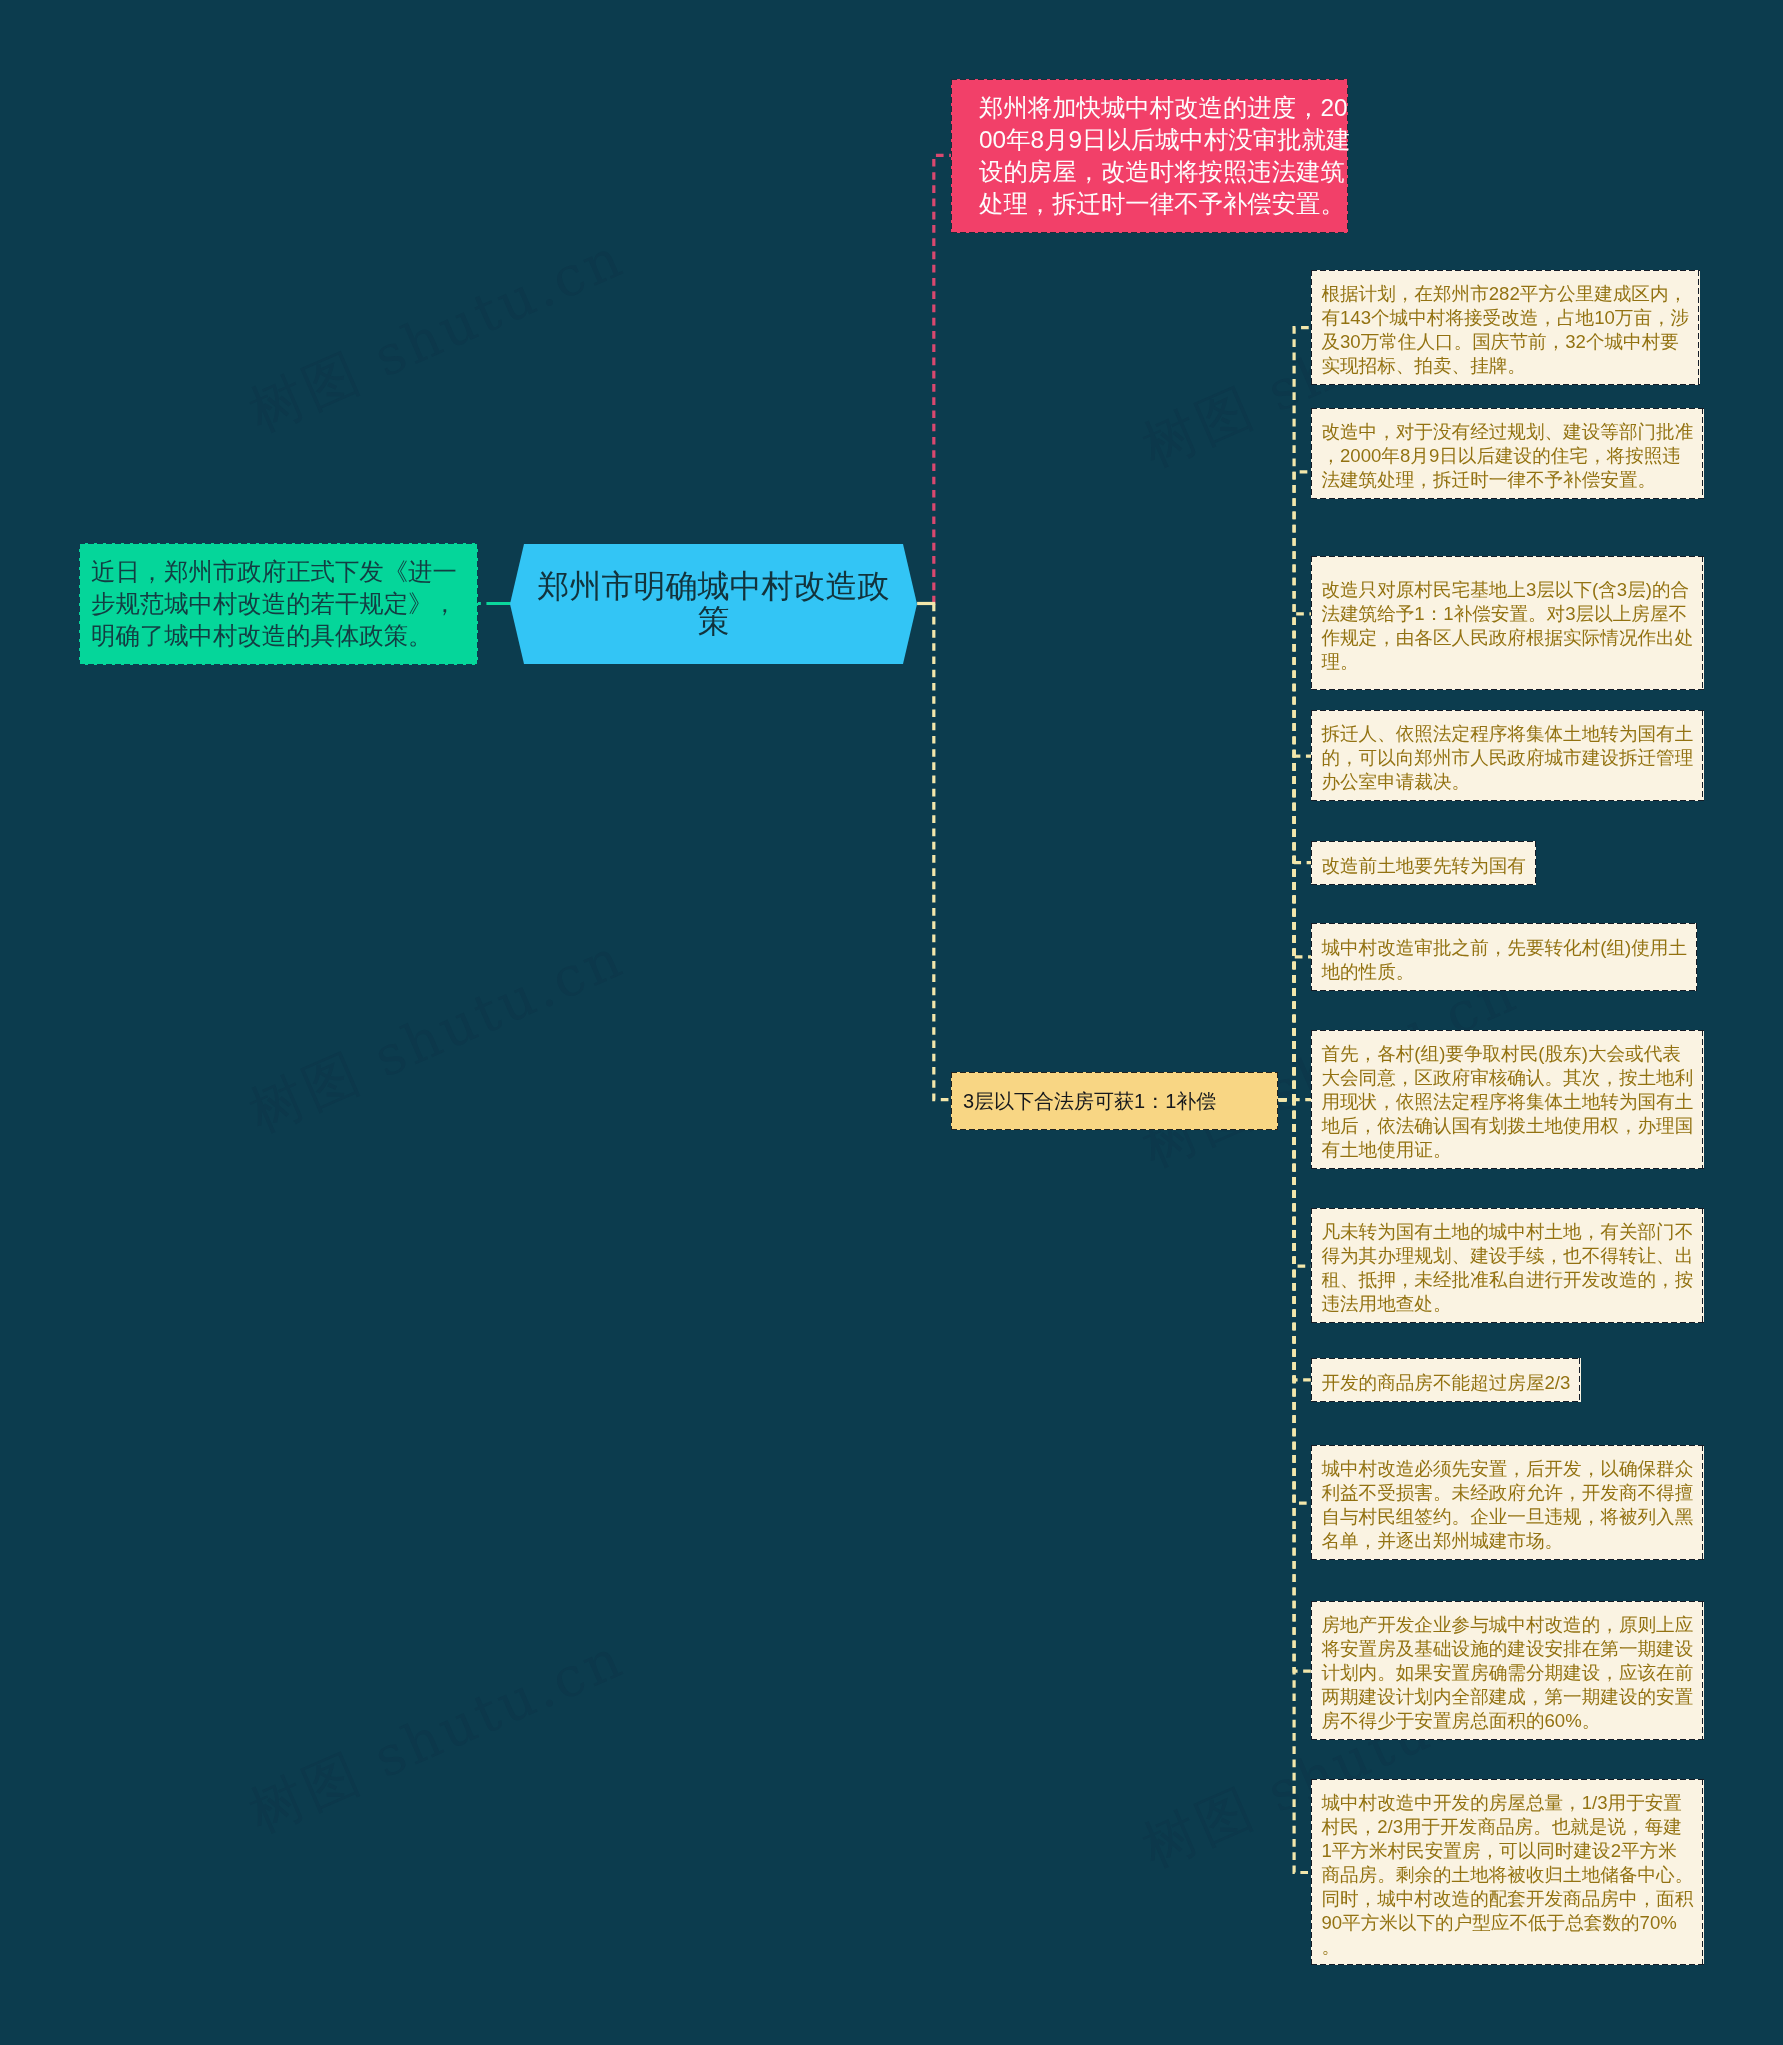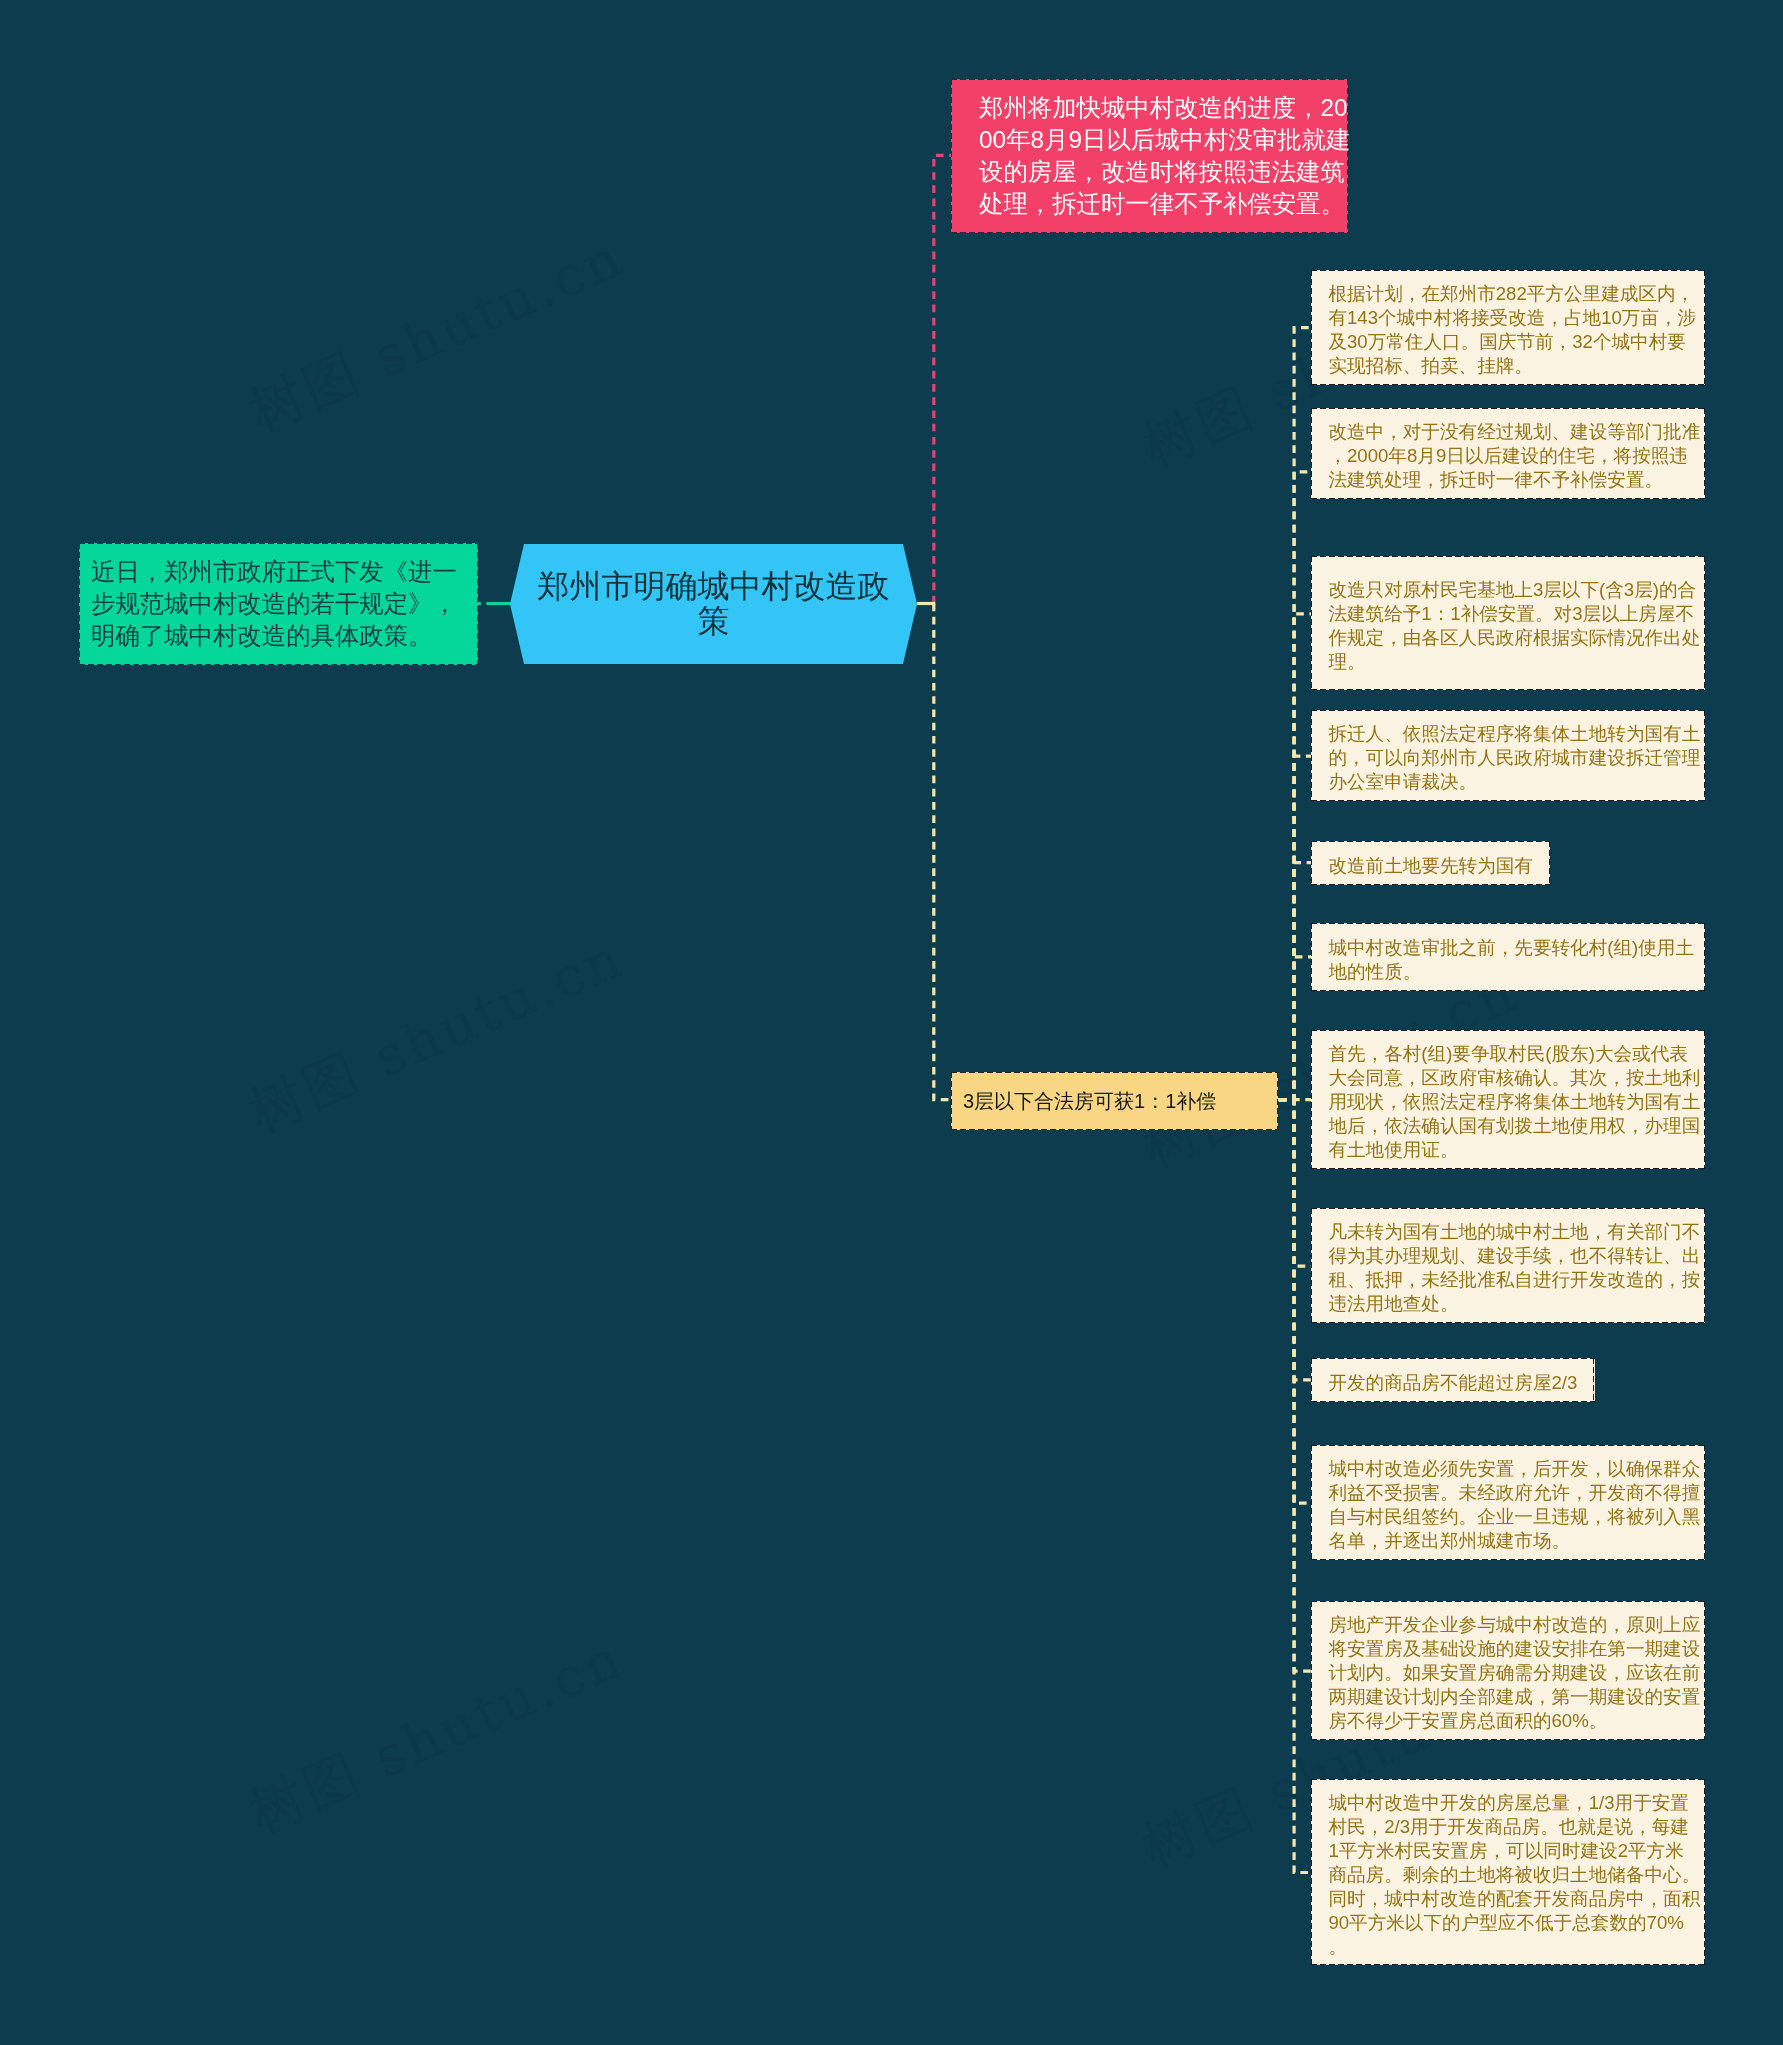--- a/index.html
+++ b/index.html
@@ -40,21 +40,21 @@
      repeating-linear-gradient(to right,var(--dc) 0 6.3px,rgba(0,0,0,0) 6.3px 9px),
      repeating-linear-gradient(to right,var(--dc) 0 6.3px,rgba(0,0,0,0) 6.3px 9px),
      repeating-linear-gradient(to bottom,var(--dc) 0 6.3px,rgba(0,0,0,0) 6.3px 9px),
      repeating-linear-gradient(to bottom,var(--dc) 0 6.3px,rgba(0,0,0,0) 6.3px 9px);
    background-size:100% 1.4px,100% 1.4px,1.4px 100%,1.4px 100%;
    background-position:0 0,0 100%,0 0,100% 0;
    background-repeat:no-repeat;}
  .leaf{position:absolute;left:1311px;width:max-content;max-width:394px;
    background-color:#faf3e2;--dc:#151c26;box-sizing:border-box;padding:0 1.4px;
    display:flex;align-items:center;color:#937211;overflow:hidden;}
- .leaf-txt{font-size:18.6px;line-height:24px;padding:0 16px;white-space:pre;position:relative;top:2.8px;
+ .leaf-txt{font-size:18.6px;line-height:24px;padding:0 9px;white-space:pre;position:relative;top:2.8px;
    text-shadow:0 0 0.7px rgba(255,253,240,.8);}
 </style>
 </head>
 <body>
 
 <div id="stage">
 
  <svg id="wm" viewBox="0 0 2560 2936">
   <text transform="translate(373 620) rotate(-23.6)">树图 shutu.cn</text>
   <text transform="translate(373 1625) rotate(-23.6)">树图 shutu.cn</text>

